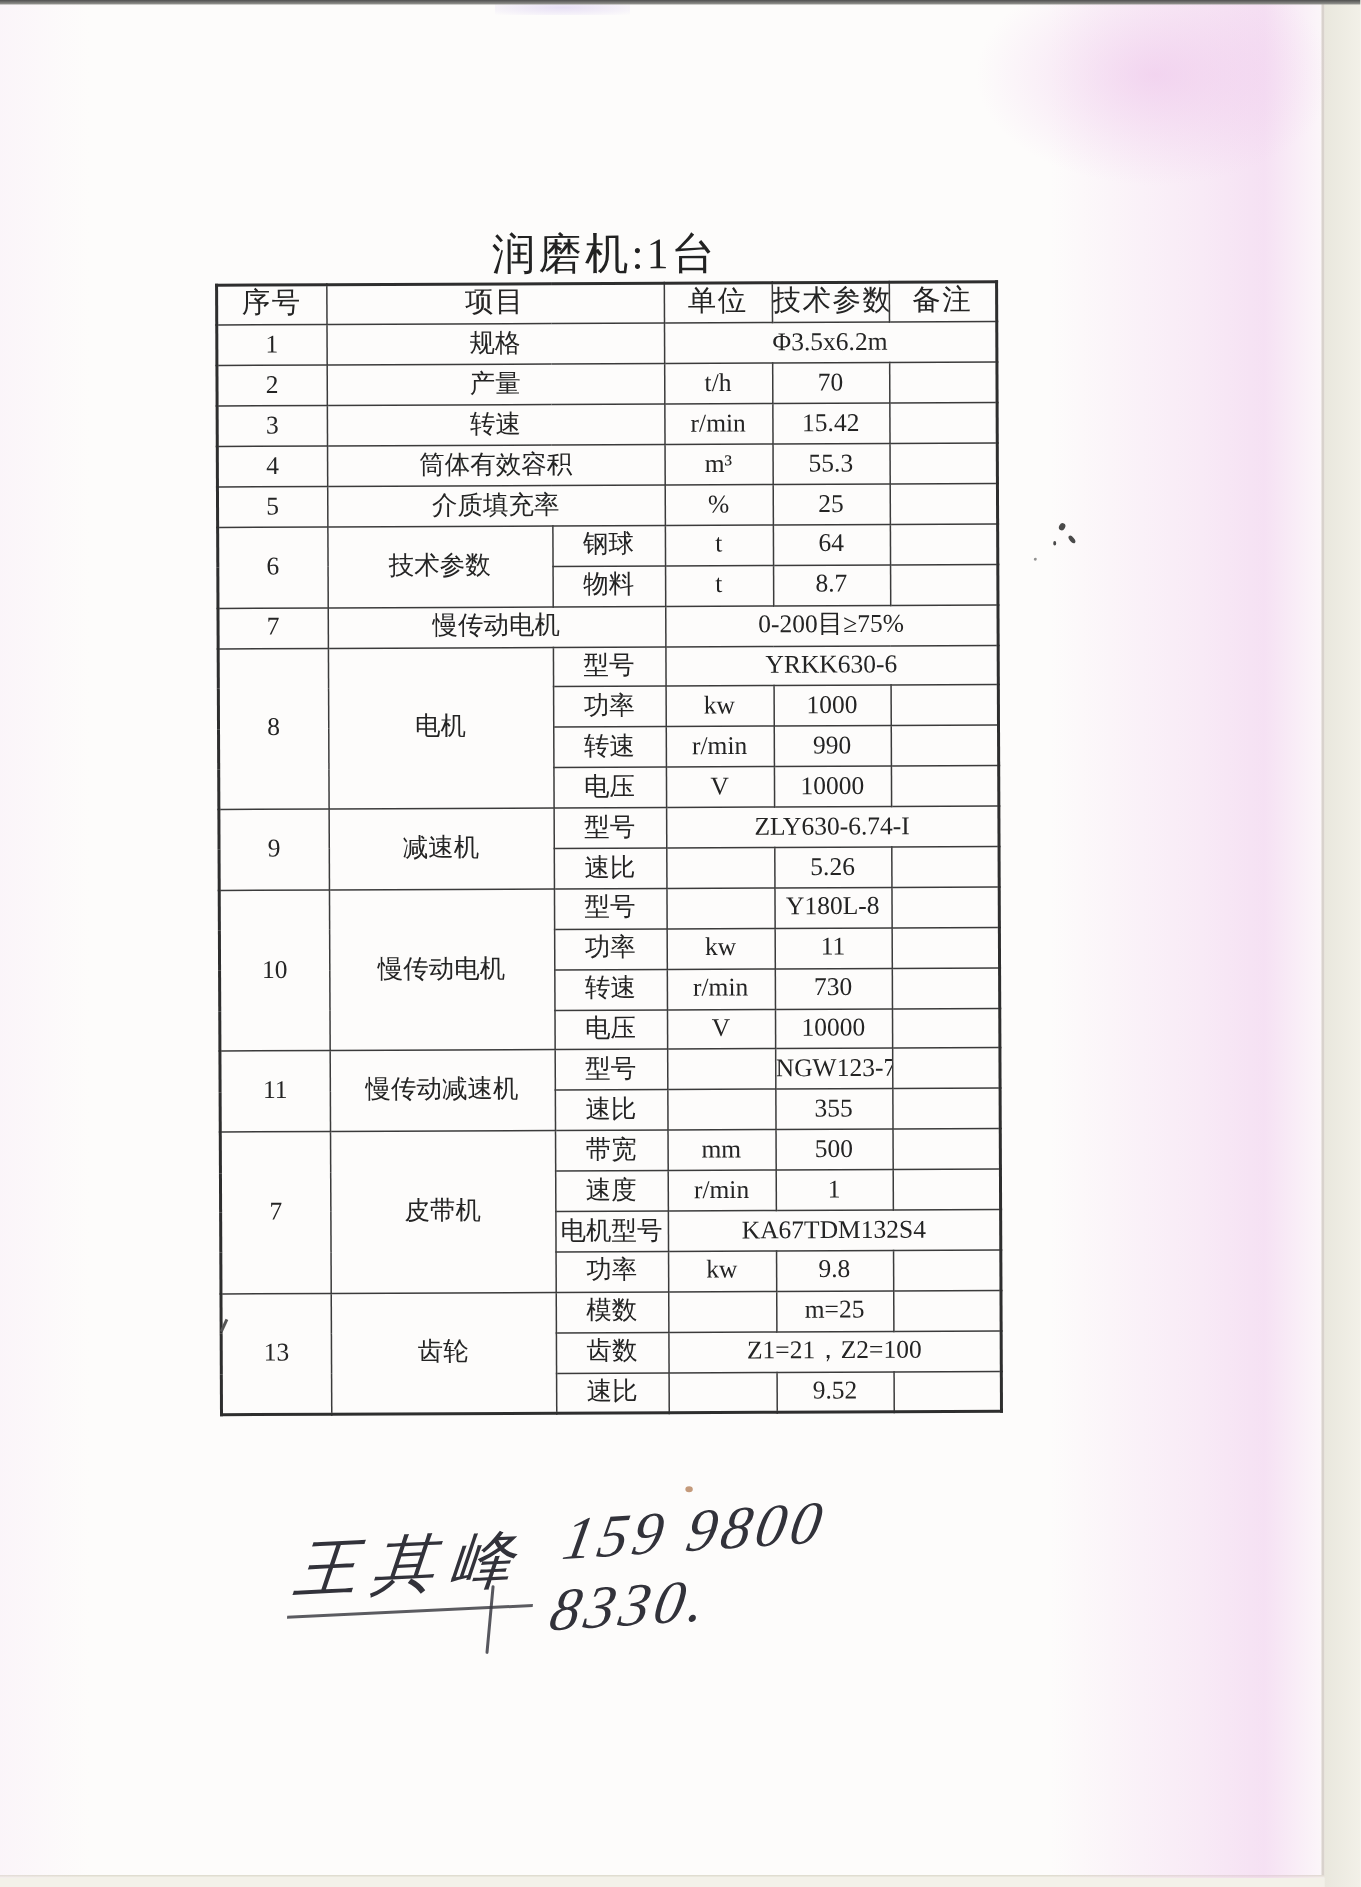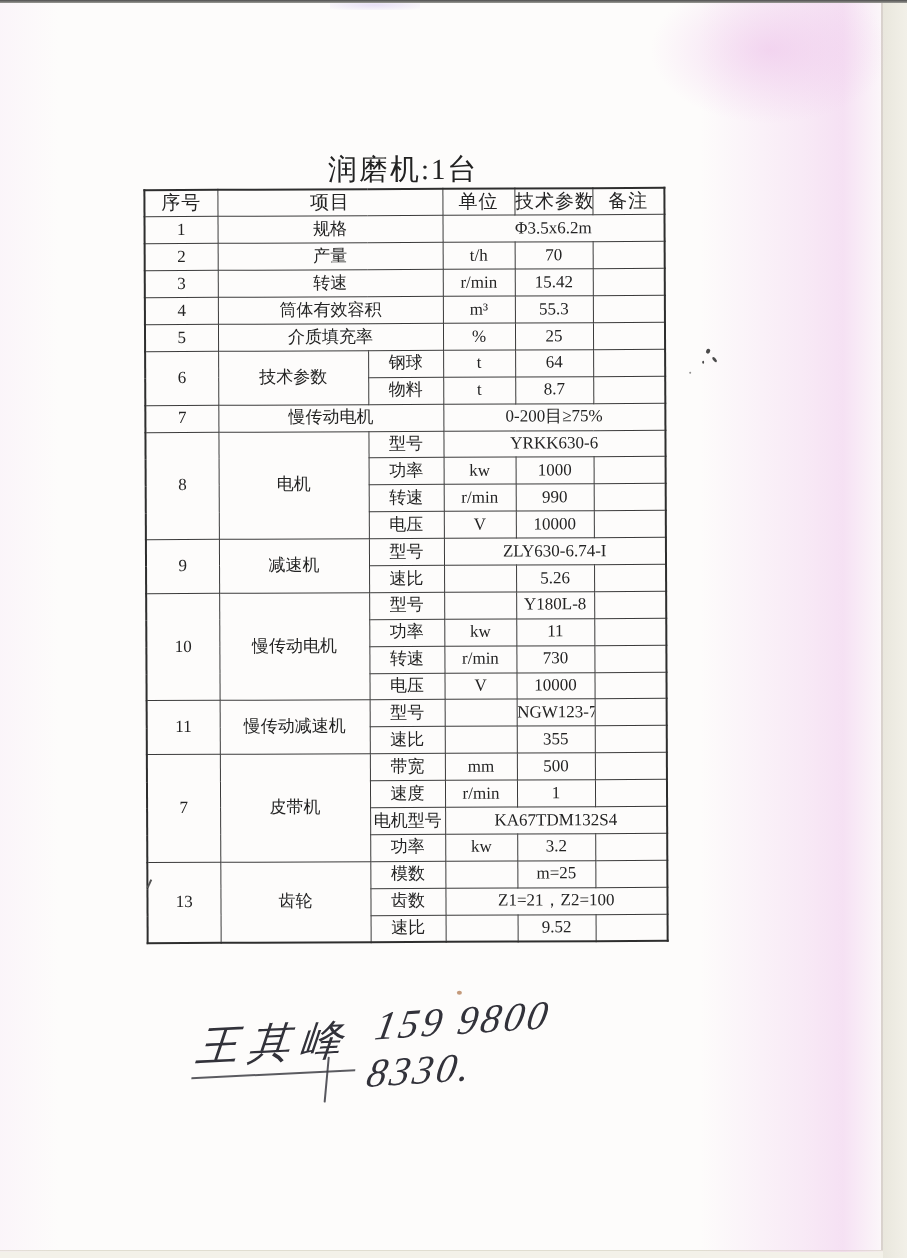--- a/index.html
+++ b/index.html
@@ -303,21 +303,21 @@
         <td>1</td>
         <td></td>
       </tr>
       <tr>
         <td>电机型号</td>
         <td colspan="3">KA67TDM132S4</td>
       </tr>
       <tr>
         <td>功率</td>
         <td>kw</td>
-        <td>3.2</td>
+        <td>9.8</td>
         <td></td>
       </tr>
 
       <tr>
         <td rowspan="3">13</td>
         <td rowspan="3">齿轮</td>
         <td>模数</td>
         <td></td>
         <td>m=25</td>
         <td></td>

